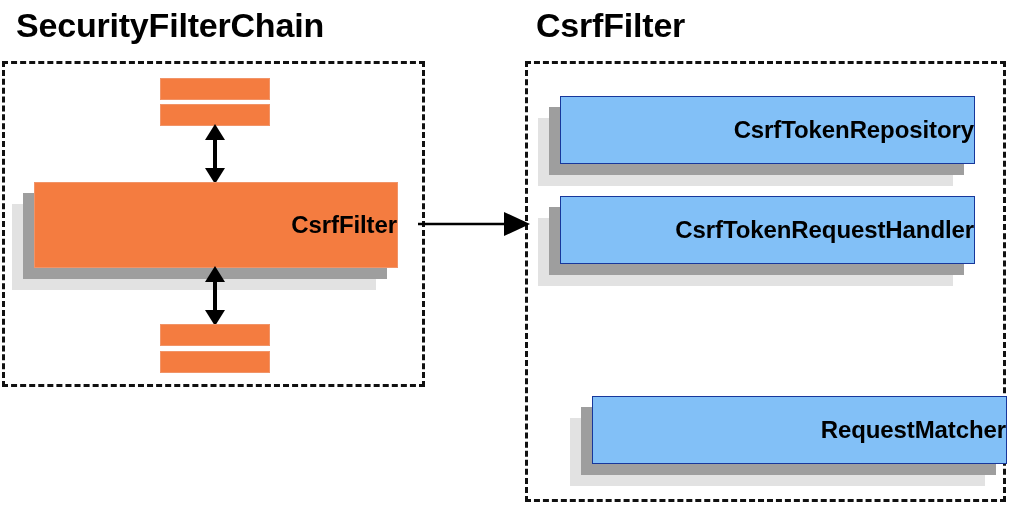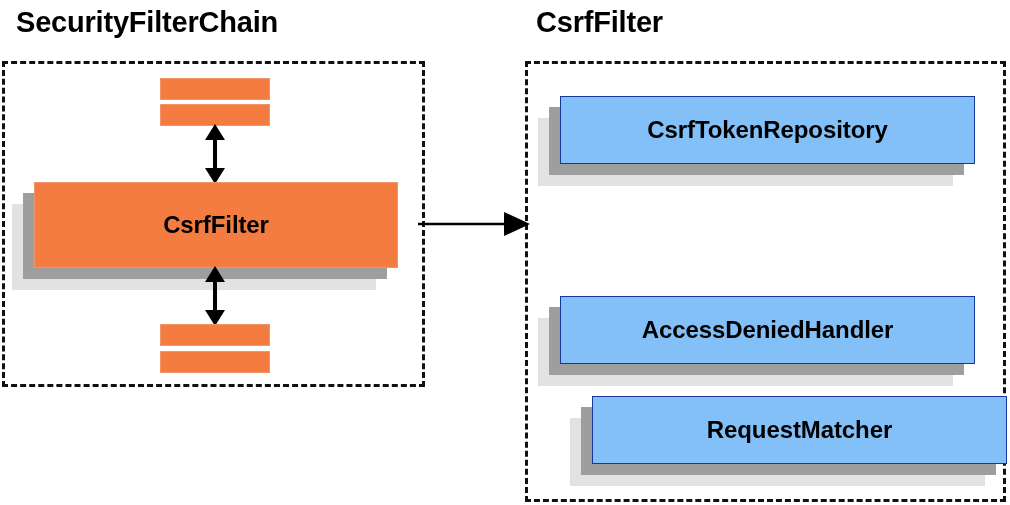--- a/index.html
+++ b/index.html
@@ -16,21 +16,21 @@
     position: relative;
     width: 1010px;
     height: 505px;
     background: #ffffff;
     overflow: hidden;
   }
 
   
   .panel-title {
     position: absolute;
-    font-size: 29px;
+    font-size: 34px;
     font-weight: bold;
     color: #000000;
     letter-spacing: -0.2px;
     white-space: nowrap;
     line-height: 1;
   }
   #title-left  { left: 16px;  top: 8px; }
   #title-right { left: 536px; top: 8px; }
 
   
@@ -68,21 +68,21 @@
     background: #9e9e9e;
     transform: translate(-11px, 11px);
   }
   .stack .face {
     position: absolute;
     left: 0; top: 0;
     width: 100%; height: 100%;
     box-sizing: border-box;
     display: flex;
     align-items: center;
-    justify-content: center;
+    justify-content: flex-end;
   }
   .stack .face-label {
     font-size: 24px;
     font-weight: bold;
     color: #000000;
     white-space: nowrap;
     letter-spacing: -0.1px;
   }
 
   
@@ -178,28 +178,28 @@
   </svg>
 
   <div class="stack blue-card" style="top:96px;">
     <div class="shadow-back"></div>
     <div class="shadow-mid"></div>
     <div class="face blue">
       <span class="face-label">CsrfTokenRepository</span>
     </div>
   </div>
 
-
-  <div class="stack blue-card" style="top:296px;">
+  <div class="stack blue-card" style="top:196px;">
     <div class="shadow-back"></div>
     <div class="shadow-mid"></div>
     <div class="face blue">
-      <span class="face-label">AccessDeniedHandler</span>
-    </div>
-  </div>
+      <span class="face-label">CsrfTokenRequestHandler</span>
+    </div>
+  </div>
+
 
   <div class="stack blue-card" style="top:396px;margin-left:32px;">
     <div class="shadow-back"></div>
     <div class="shadow-mid"></div>
     <div class="face blue">
       <span class="face-label">RequestMatcher</span>
     </div>
   </div>
 
 </div>

